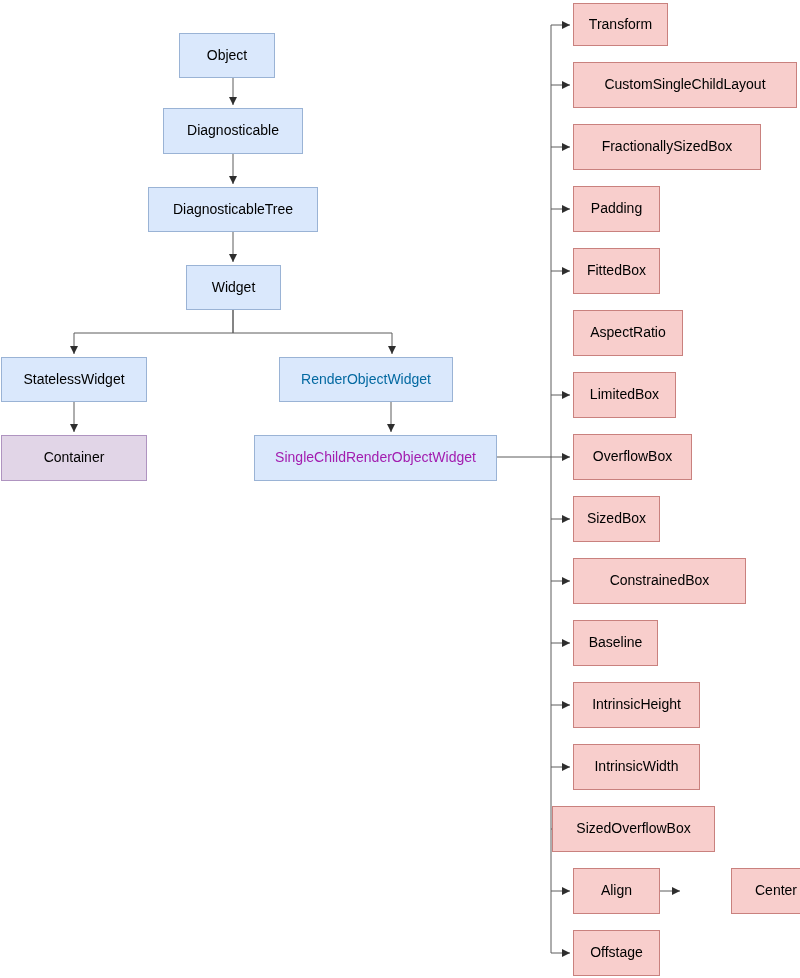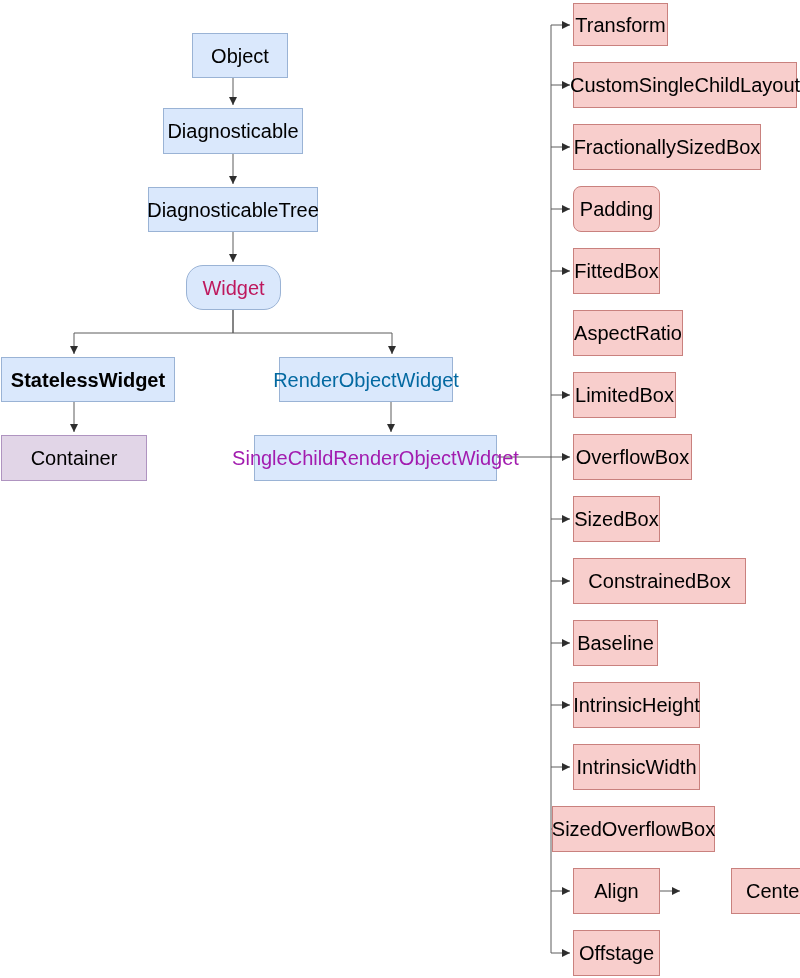--- a/index.html
+++ b/index.html
@@ -24,21 +24,21 @@
     pointer-events: none;
   }
   .node {
     position: absolute;
     box-sizing: border-box;
     border: 1px solid #999;
     display: flex;
     align-items: center;
     justify-content: center;
     text-align: center;
-    font-size: 20px;
+    font-size: 14px;
     line-height: 1.1;
     color: #000000;
     white-space: nowrap;
   }
 </style>
 </head>
 <body>
 
 <div class="canvas" style="width: 800px; height: 978px; background: rgb(255, 255, 255);">
   <svg class="edge-layer" xmlns="http://www.w3.org/2000/svg" viewBox="0 0 800 978">
@@ -68,54 +68,54 @@
         <path d="M 551 643 L 570 643" fill="none" stroke="#5c5c5c" stroke-width="1" marker-end="url(#arrowhead)"></path>
         <path d="M 551 705 L 570 705" fill="none" stroke="#5c5c5c" stroke-width="1" marker-end="url(#arrowhead)"></path>
         <path d="M 551 767 L 570 767" fill="none" stroke="#5c5c5c" stroke-width="1" marker-end="url(#arrowhead)"></path>
         <path d="M 551 829 L 570 829" fill="none" stroke="#5c5c5c" stroke-width="1" marker-end="url(#arrowhead)"></path>
         <path d="M 551 891 L 570 891" fill="none" stroke="#5c5c5c" stroke-width="1" marker-end="url(#arrowhead)"></path>
         <path d="M 551 953 L 570 953" fill="none" stroke="#5c5c5c" stroke-width="1" marker-end="url(#arrowhead)"></path>
         <path d="M 660 891 L 680 891" fill="none" stroke="#5c5c5c" stroke-width="1" marker-end="url(#arrowhead)"></path>
       </g>
   </svg>
   <div>
-      <div class="node" style="left: 192px; top: 33px; width: 96px; height: 45px; background: rgb(218, 232, 252); border-color: rgb(154, 179, 213); color: rgb(0, 0, 0);">
+      <div class="node" style="left: 179px; top: 33px; width: 96px; height: 45px; background: rgb(218, 232, 252); border-color: rgb(154, 179, 213); color: rgb(0, 0, 0);">
         <span>Object</span>
       </div>
       <div class="node" style="left: 163px; top: 108px; width: 140px; height: 46px; background: rgb(218, 232, 252); border-color: rgb(154, 179, 213); color: rgb(0, 0, 0);">
         <span>Diagnosticable</span>
       </div>
       <div class="node" style="left: 148px; top: 187px; width: 170px; height: 45px; background: rgb(218, 232, 252); border-color: rgb(154, 179, 213); color: rgb(0, 0, 0);">
         <span>DiagnosticableTree</span>
       </div>
-      <div class="node" style="left: 186px; top: 265px; width: 95px; height: 45px; background: rgb(218, 232, 252); border-color: rgb(154, 179, 213); color: #be185d; border-radius: 17px;">
+      <div class="node" style="left: 186px; top: 265px; width: 95px; height: 45px; background: rgb(218, 232, 252); border-color: rgb(154, 179, 213); color: #000000;">
         <span>Widget</span>
       </div>
-      <div class="node" style="left: 1px; top: 357px; width: 174px; height: 45px; background: rgb(218, 232, 252); border-color: rgb(154, 179, 213); color: rgb(0, 0, 0); font-weight: bold;">
+      <div class="node" style="left: 1px; top: 357px; width: 146px; height: 45px; background: rgb(218, 232, 252); border-color: rgb(154, 179, 213); color: rgb(0, 0, 0);">
         <span>StatelessWidget</span>
       </div>
       <div class="node" style="left: 279px; top: 357px; width: 174px; height: 45px; background: rgb(218, 232, 252); border-color: rgb(154, 179, 213); color: #0369a1;">
         <span>RenderObjectWidget</span>
       </div>
       <div class="node" style="left: 1px; top: 435px; width: 146px; height: 46px; background: rgb(225, 213, 231); border-color: rgb(175, 148, 192); color: rgb(0, 0, 0);">
         <span>Container</span>
       </div>
       <div class="node" style="left: 254px; top: 435px; width: 243px; height: 46px; background: rgb(218, 232, 252); border-color: rgb(154, 179, 213); color: #a21caf;">
         <span>SingleChildRenderObjectWidget</span>
       </div>
       <div class="node" style="left: 573px; top: 3px; width: 95px; height: 43px; background: rgb(248, 206, 204); border-color: rgb(201, 129, 126); color: rgb(0, 0, 0);">
         <span>Transform</span>
       </div>
       <div class="node" style="left: 573px; top: 62px; width: 224px; height: 46px; background: rgb(248, 206, 204); border-color: rgb(201, 129, 126); color: rgb(0, 0, 0);">
         <span>CustomSingleChildLayout</span>
       </div>
       <div class="node" style="left: 573px; top: 124px; width: 188px; height: 46px; background: rgb(248, 206, 204); border-color: rgb(201, 129, 126); color: rgb(0, 0, 0);">
         <span>FractionallySizedBox</span>
       </div>
-      <div class="node" style="left: 573px; top: 186px; width: 87px; height: 46px; background: rgb(248, 206, 204); border-color: rgb(201, 129, 126); color: rgb(0, 0, 0); border-radius: 8px;">
+      <div class="node" style="left: 573px; top: 186px; width: 87px; height: 46px; background: rgb(248, 206, 204); border-color: rgb(201, 129, 126); color: rgb(0, 0, 0);">
         <span>Padding</span>
       </div>
       <div class="node" style="left: 573px; top: 248px; width: 87px; height: 46px; background: rgb(248, 206, 204); border-color: rgb(201, 129, 126); color: rgb(0, 0, 0);">
         <span>FittedBox</span>
       </div>
       <div class="node" style="left: 573px; top: 310px; width: 110px; height: 46px; background: rgb(248, 206, 204); border-color: rgb(201, 129, 126); color: rgb(0, 0, 0);">
         <span>AspectRatio</span>
       </div>
       <div class="node" style="left: 573px; top: 372px; width: 103px; height: 46px; background: rgb(248, 206, 204); border-color: rgb(201, 129, 126); color: rgb(0, 0, 0);">
         <span>LimitedBox</span>

